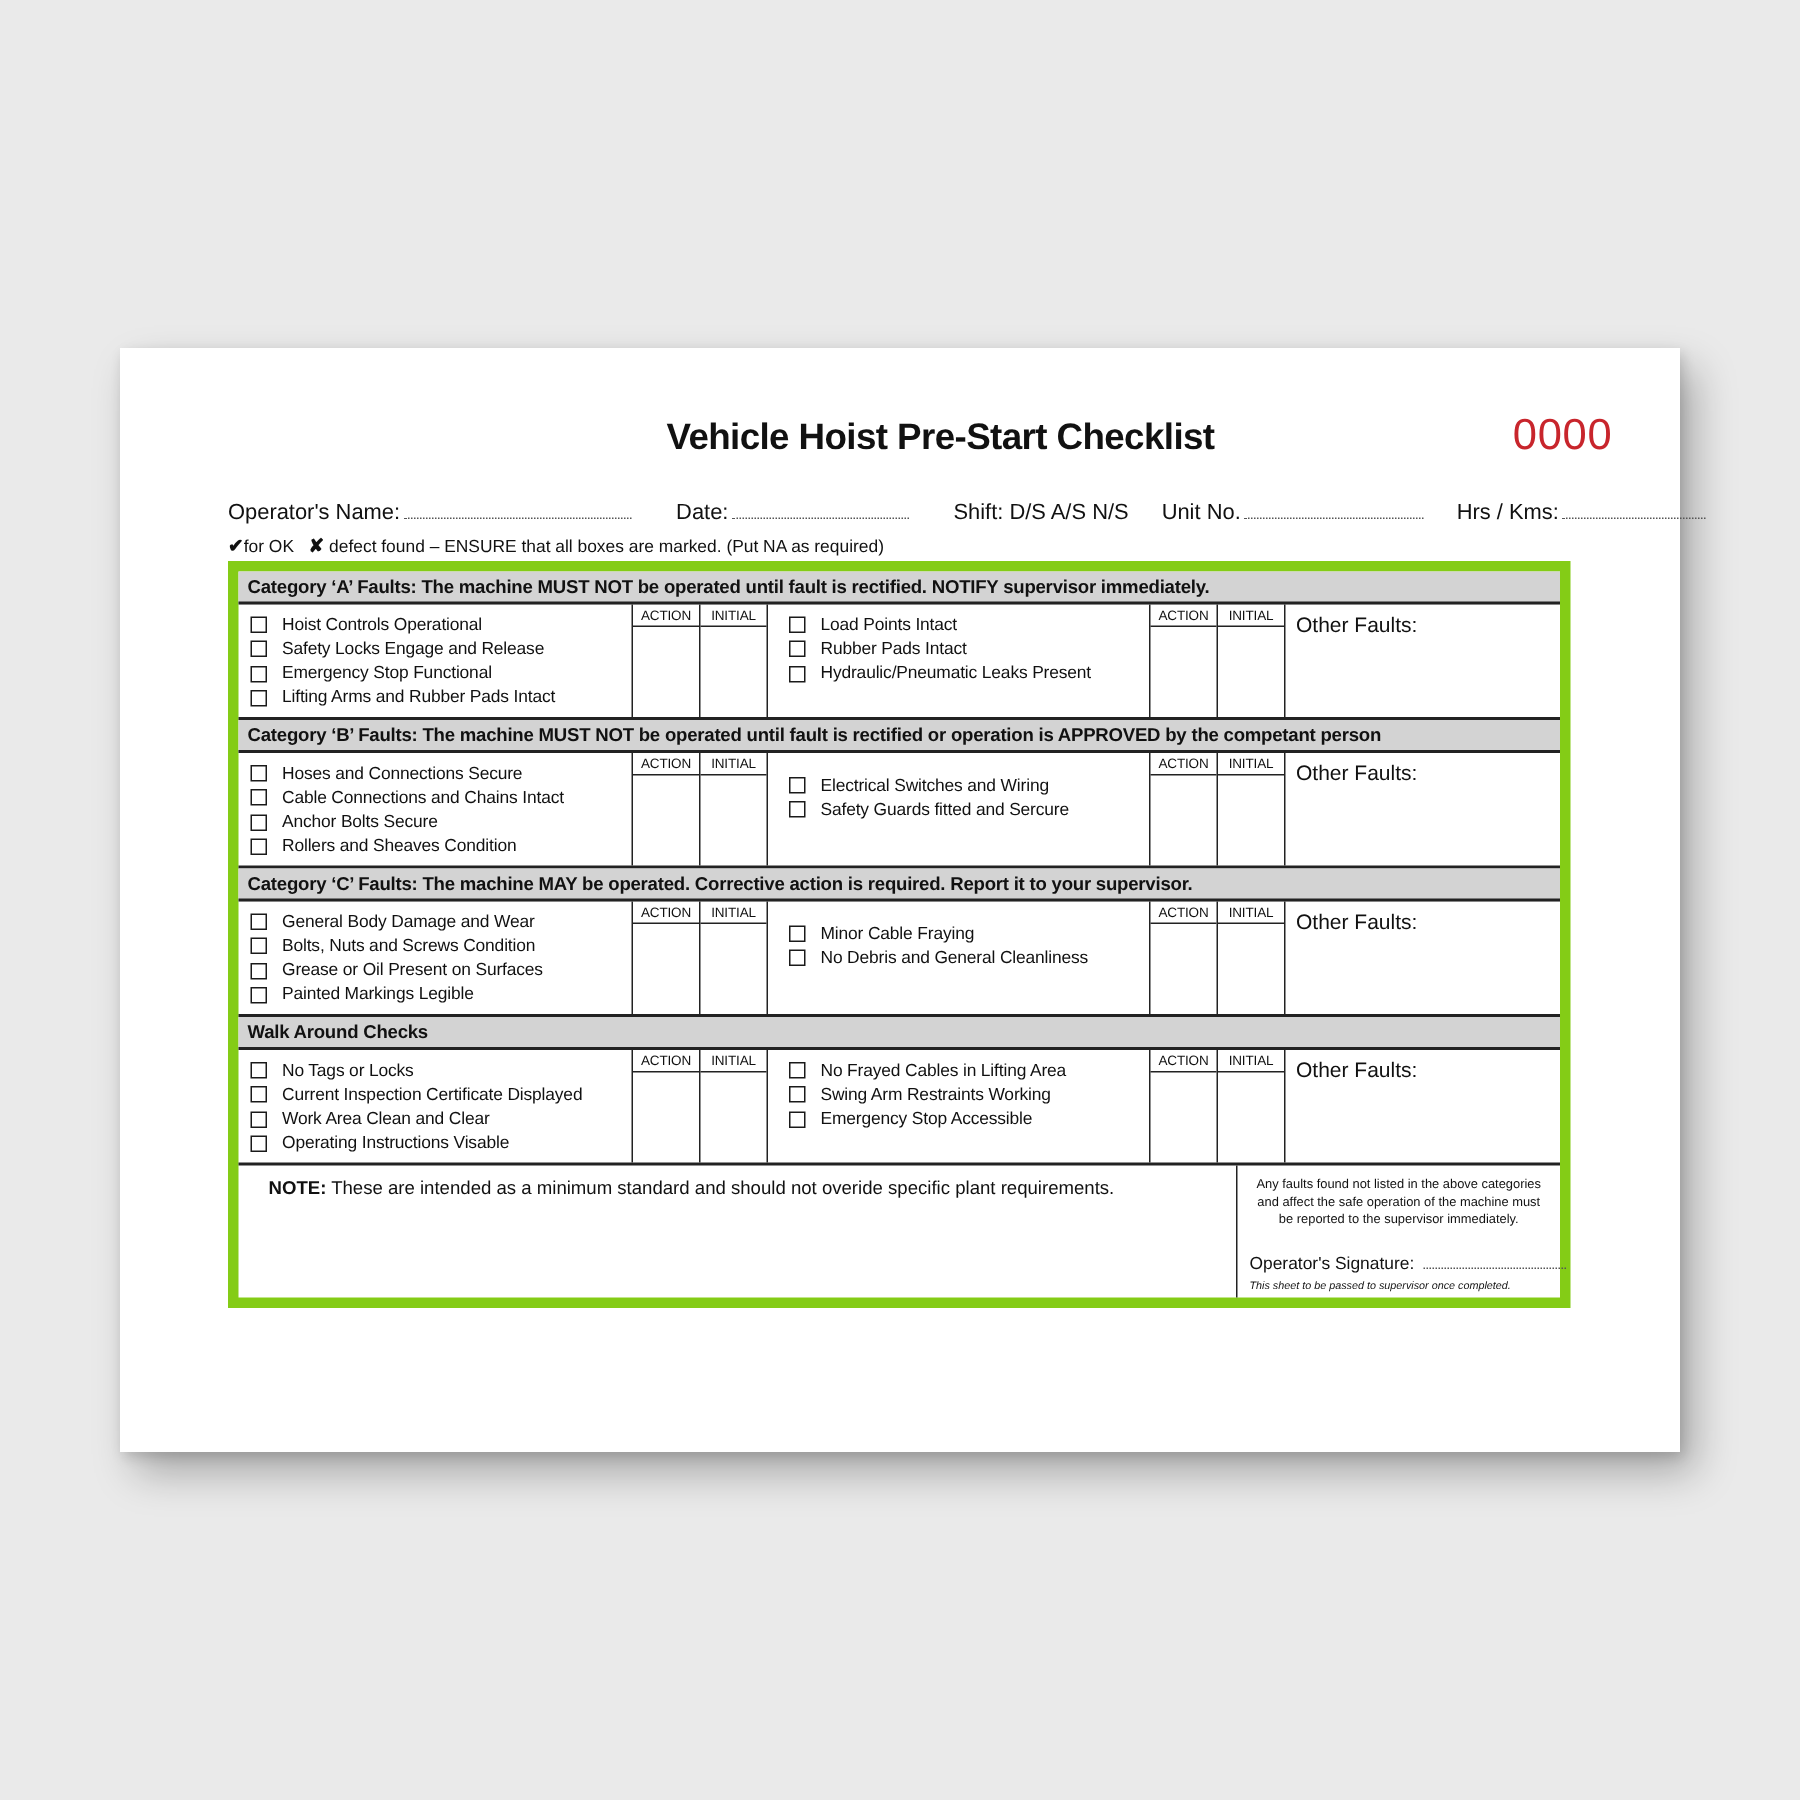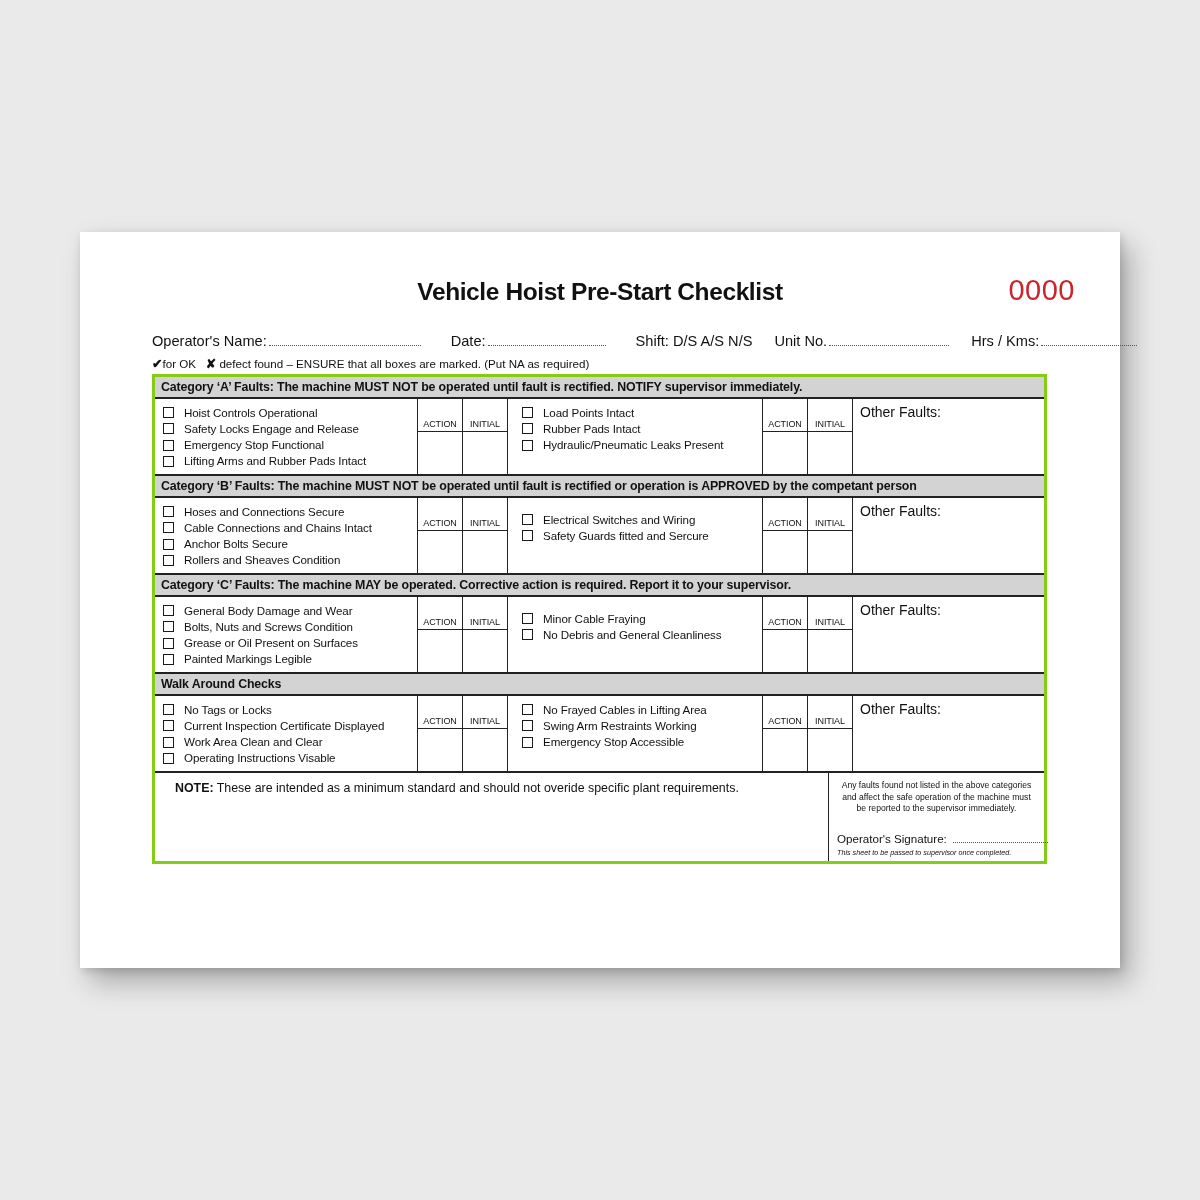--- a/index.html
+++ b/index.html
@@ -36,20 +36,21 @@
   #doc-title {
     position: absolute;
     left: 0;
     top: 0;
     width: 1040px;
     text-align: center;
     font-size: 24.5px;
     font-weight: bold;
     letter-spacing: -0.4px;
     color: #111;
+    padding-left: 27px;
   }
   #serial-number {
     position: absolute;
     right: 45px;
     top: -4px;
     font-size: 29px;
     font-weight: 500;
     color: #c8252c;
     letter-spacing: 0.5px;
   }
@@ -86,21 +87,21 @@
     white-space: nowrap;
   }
   #legend-line .mark { font-weight: bold; font-size: 12.5px; }
 
   
   #table {
     position: absolute;
     left: 72px;
     top: 142px;
     width: 895px;
-    border: 3px solid #84cc16;
+    border: 7px solid #84cc16;
     box-sizing: border-box;
   }
 
   .cat-header {
     background: #d3d3d3;
     border-bottom: 2px solid #222;
     font-size: 12.4px;
     font-weight: bold;
     color: #111;
     padding: 3px 0 3px 6px;
@@ -129,21 +130,21 @@
   .col-action, .col-initial {
     width: 45px;
     box-sizing: border-box;
     border-right: 1.4px solid #222;
     display: flex;
     flex-direction: column;
   }
   .colhead {
     font-size: 9px;
     text-align: center;
-    padding: 20px 0 2px 0;
+    padding: 2px 0 2px 0;
     border-bottom: 1.4px solid #222;
     color: #111;
     letter-spacing: -0.1px;
   }
   .col-other {
     flex: 1;
     box-sizing: border-box;
     padding: 5px 0 0 7px;
     font-size: 14px;
     color: #111;

